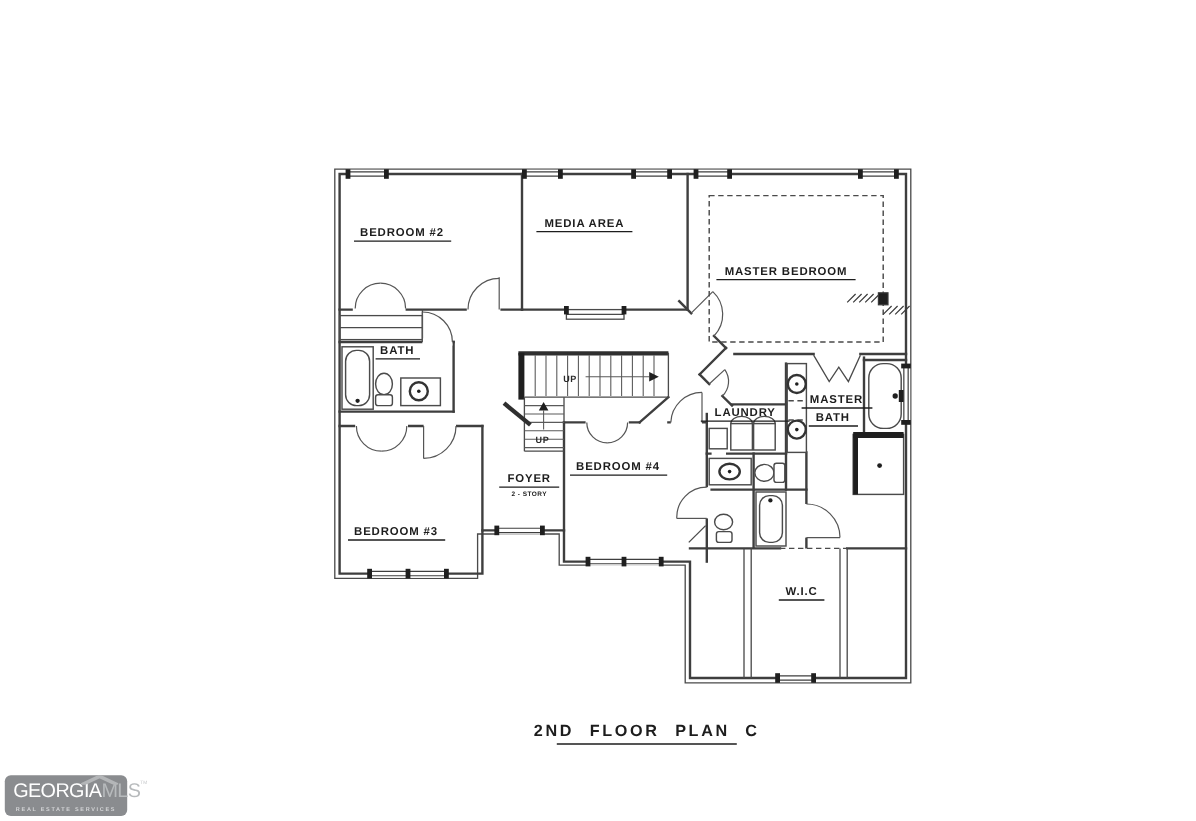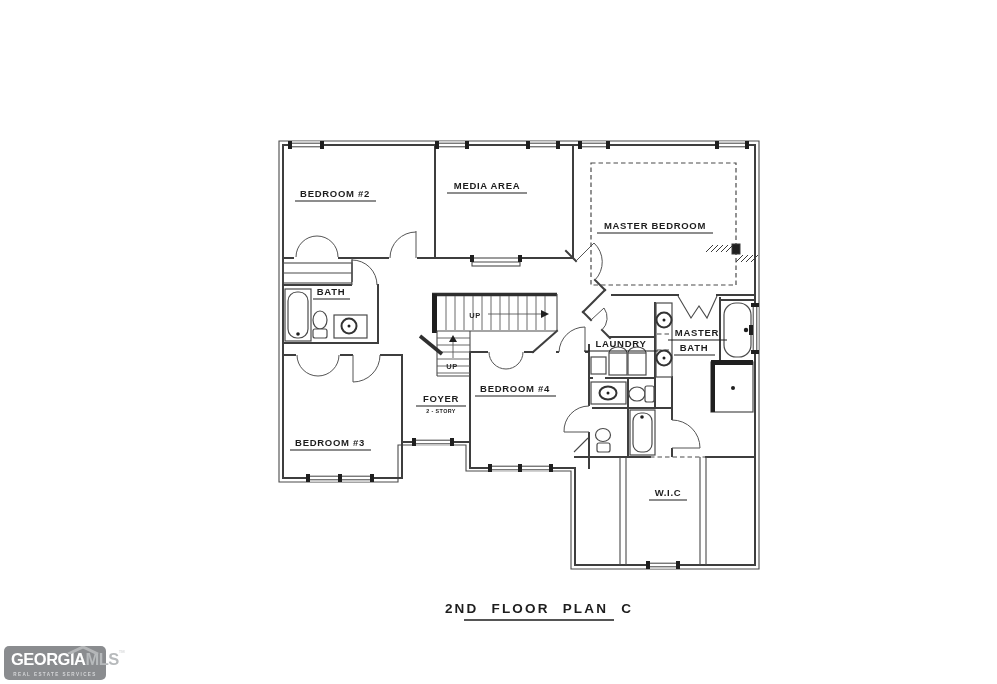--- a/index.html
+++ b/index.html
@@ -20,22 +20,22 @@
   .fxk{stroke:#333;stroke-width:2;fill:#fff;}
   .gap{fill:#fff;}
   .wl{stroke:#3e3e3e;stroke-width:1;}
   .cap{fill:#1f1f1f;}
   .tread{stroke:#5a5a5a;stroke-width:0.9;}
   .hatch{stroke:#3a3a3a;stroke-width:1;}
   
   .logo{position:absolute;left:4px;top:646px;width:102px;height:34px;background:#8a8c8f;
         border-radius:5px;color:#fff;}
   .logo-line{position:absolute;left:7px;top:4px;white-space:nowrap;}
-  .brand1{font-size:16.5px;font-weight:bold;letter-spacing:-0.5px;color:#ffffff;}
-  .brand2{font-size:16.5px;font-weight:bold;letter-spacing:-0.5px;color:#b7babc;position:relative;}
+  .brand1{font-size:16.5px;font-weight:normal;letter-spacing:-0.5px;color:#ffffff;}
+  .brand2{font-size:16.5px;font-weight:normal;letter-spacing:-0.5px;color:#b7babc;position:relative;}
   .tm{font-size:4px;color:#c6c8ca;vertical-align:top;position:relative;top:-1px;}
   .roof{position:absolute;left:63px;top:0px;width:32px;height:8px;}
   .tagline{position:absolute;left:0;right:0;bottom:3px;text-align:center;font-size:4.6px;
            letter-spacing:1.4px;color:#d5d6d8;font-weight:bold;}
 </style>
 </head>
 <body>
 
 <div class="page">
 <svg width="997" height="684" viewBox="0 0 997 684">

